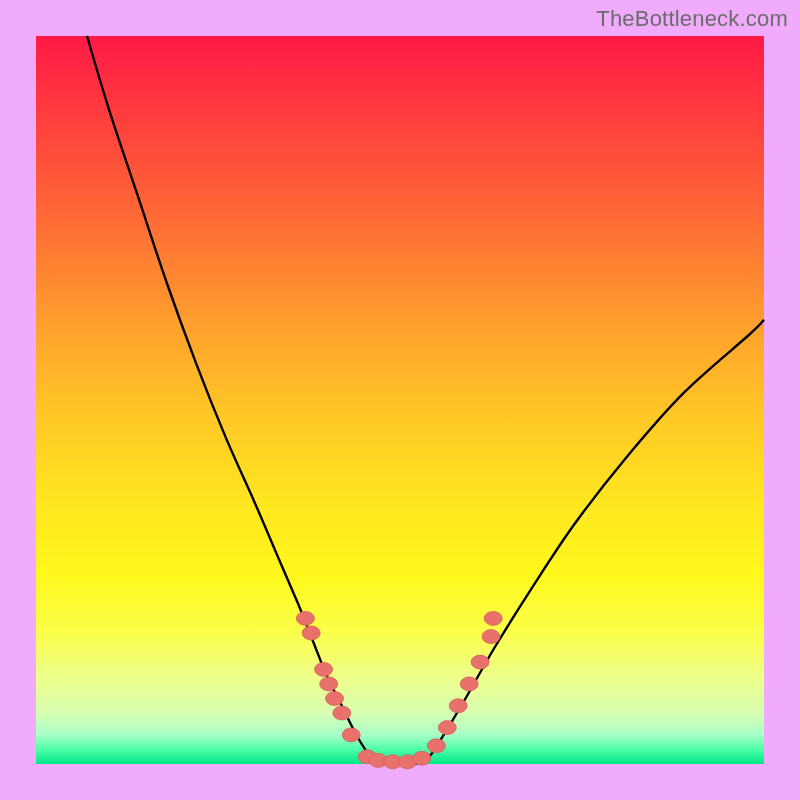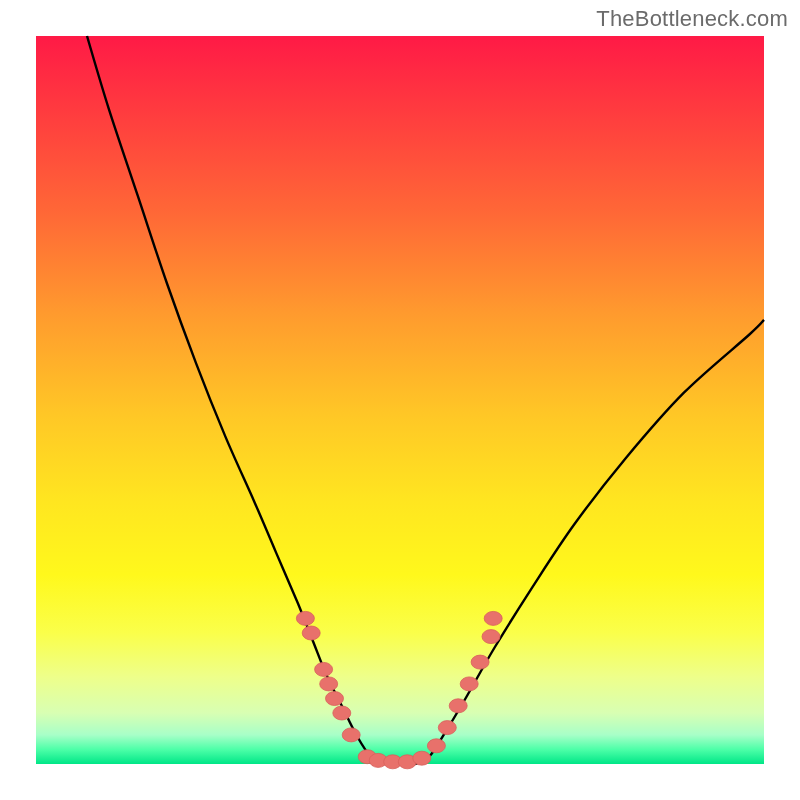--- a/index.html
+++ b/index.html
@@ -8,21 +8,21 @@
     width: 800px;
     height: 800px;
     overflow: hidden;
     background: #000;
     font-family: Arial, Helvetica, sans-serif;
   }
   .frame {
     position: absolute;
     left: 0; top: 0;
     width: 800px; height: 800px;
-    background: #ffffff;
+    background: #f0abfc;
   }
   .plot {
     position: absolute;
     left: 36px;
     top: 36px;
     width: 728px;
     height: 728px;
     background: linear-gradient(to bottom,
       #ff1a46 0%,
       #ff3a3f 10%,

